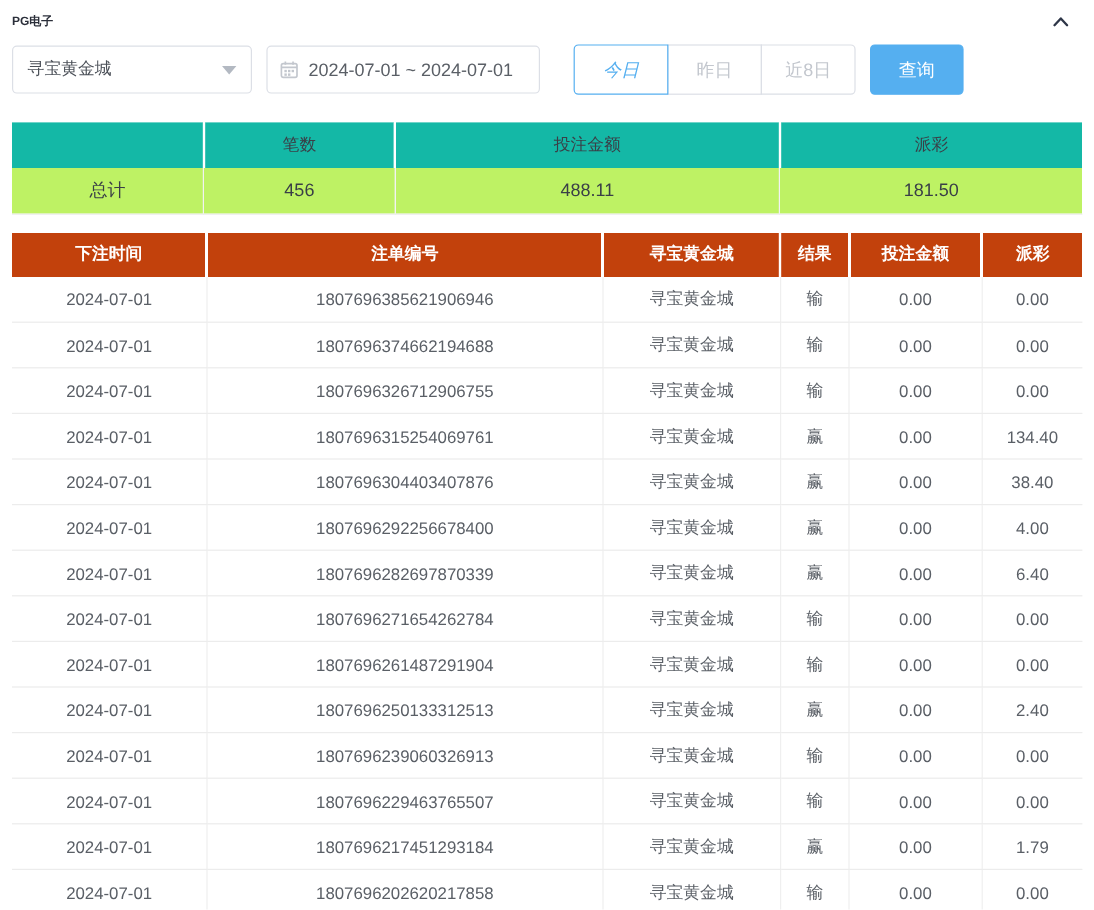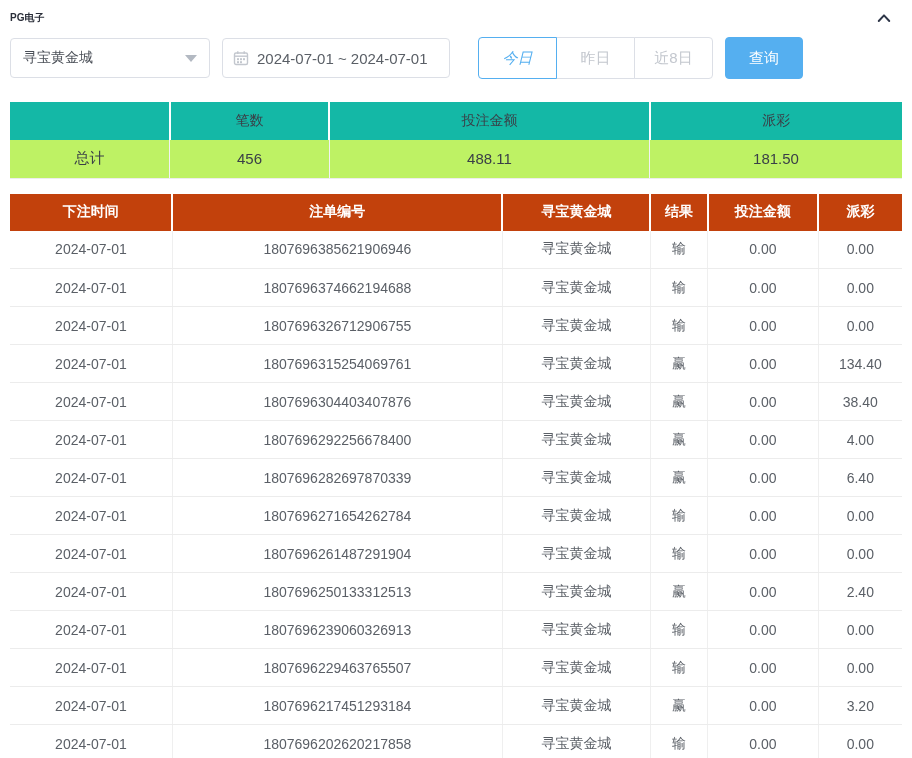--- a/index.html
+++ b/index.html
@@ -279,21 +279,21 @@
       <td>输</td>
       <td>0.00</td>
       <td>0.00</td>
     </tr>
         <tr>
       <td>2024-07-01</td>
       <td>1807696217451293184</td>
       <td>寻宝黄金城</td>
       <td>赢</td>
       <td>0.00</td>
-      <td>3.20</td>
+      <td>1.79</td>
     </tr>
         <tr>
       <td>2024-07-01</td>
       <td>1807696202620217858</td>
       <td>寻宝黄金城</td>
       <td>输</td>
       <td>0.00</td>
       <td>0.00</td>
     </tr>
       </tbody>

